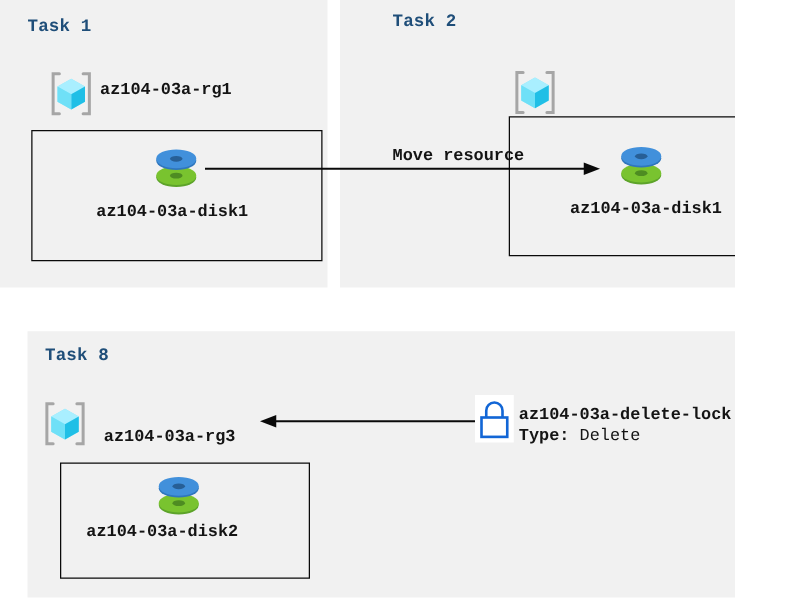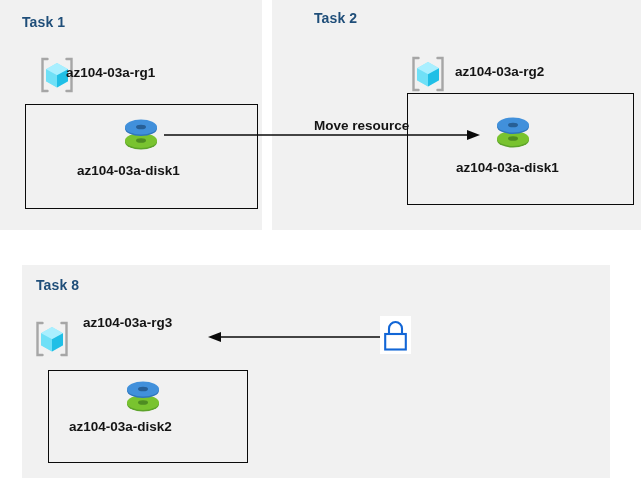--- a/index.html
+++ b/index.html
@@ -2,24 +2,24 @@
 <html><head>
 <meta charset="utf-8">
 <style>
   html, body {
     margin: 0;
     padding: 0;
     background: #ffffff;
   }
   #canvas {
     position: relative;
-    width: 641px;
+    width: 588px;
     height: 487px;
     background: #ffffff;
-    font-family: Liberation Sans, sans-serif;
+    font-family: Liberation Mono, monospace;
     overflow: hidden;
   }
 
   
   .panel {
     position: absolute;
     background: #f1f1f1;
   }
   #panel-task1 { left: 0px;   top: 0px;   width: 262px; height: 230px; }
   #panel-task2 { left: 272px; top: 0px;   width: 369px; height: 230px; }
@@ -84,23 +84,23 @@
   #lock-icon svg { display: block; width: 31px; height: 38px; }
 
   
   .res-label {
     position: absolute;
     font-weight: bold;
     font-size: 13.5px;
     color: #141414;
     white-space: nowrap;
   }
-  #label-rg1   { left: 66px;  top: 65px; text-align: right; }
+  #label-rg1   { left: 80px;  top: 65px; text-align: right; }
   #label-rg2   { left: 455px; top: 64px; }
-  #label-rg3   { left: 83px;  top: 315px; }
+  #label-rg3   { left: 83px;  top: 343px; }
   #label-disk1 { left: 77px;  top: 163px; }
   #label-disk2 { left: 456px; top: 160px; }
   #label-disk3 { left: 69px;  top: 419px; }
 
   #label-lock {
     position: absolute;
     left: 415px;
     top: 324px;
     white-space: nowrap;
   }
@@ -183,21 +183,20 @@
     <svg viewBox="0 0 38 38" xmlns="http://www.w3.org/2000/svg">
       <path d="M9.5 3 L4.5 3 L4.5 35 L9.5 35" fill="none" stroke="#a6a6a6" stroke-width="2.4" stroke-linecap="round"></path>
       <path d="M28.5 3 L33.5 3 L33.5 35 L28.5 35" fill="none" stroke="#a6a6a6" stroke-width="2.4" stroke-linecap="round"></path>
       <polygon points="19,7 30,13.2 30,25.3 19,31.5 8,25.3 8,13.2" fill="#8fe8fb"></polygon>
       <polygon points="19,7 30,13.2 19,19.3 8,13.2" fill="#a9efff"></polygon>
       <polygon points="19,19.3 30,13.2 30,25.3 19,31.5" fill="#20bfe6"></polygon>
       <polygon points="19,19.3 8,13.2 8,25.3 19,31.5" fill="#6fe0f7"></polygon>
     </svg>
   </div>
 
-  <div class="res-label" id="label-rg2">az104-03a-rg2</div>
 
   <div class="inner-box" id="box-task2"></div>
 
   <div class="disk-icon" id="disk-icon-2">
     <svg viewBox="0 0 46 44" xmlns="http://www.w3.org/2000/svg">
       <ellipse cx="23" cy="30" rx="16" ry="7.5" fill="#5da32a"></ellipse>
       <ellipse cx="23" cy="28.5" rx="16" ry="7.5" fill="#79c32f"></ellipse>
       <ellipse cx="23" cy="28.5" rx="5" ry="2.3" fill="#4e8c22"></ellipse>
       <ellipse cx="23" cy="16.5" rx="16" ry="7.5" fill="#2f76bd"></ellipse>
       <ellipse cx="23" cy="15" rx="16" ry="7.5" fill="#4190db"></ellipse>
@@ -236,20 +235,24 @@
     <polygon points="0,7 13,2 13,12" fill="#0a0a0a"></polygon>
   </svg>
 
   <div id="lock-icon">
     <svg viewBox="0 0 31 38" xmlns="http://www.w3.org/2000/svg">
       <path d="M9 18 L9 12.5 A6.5 6.5 0 0 1 22 12.5 L22 18" fill="none" stroke="#1266d6" stroke-width="2.1"></path>
       <rect x="5.2" y="18" width="20.6" height="15.5" fill="#ffffff" stroke="#1266d6" stroke-width="2.1"></rect>
     </svg>
   </div>
 
+  <div id="label-lock">
+    <span class="lock-name">az104-03a-delete-lock</span>
+    <span class="lock-type"><b>Type:</b> <span>Delete</span></span>
+  </div>
 
   <div class="inner-box" id="box-task3"></div>
 
   <div class="disk-icon" id="disk-icon-3">
     <svg viewBox="0 0 46 44" xmlns="http://www.w3.org/2000/svg">
       <ellipse cx="23" cy="30" rx="16" ry="7.5" fill="#5da32a"></ellipse>
       <ellipse cx="23" cy="28.5" rx="16" ry="7.5" fill="#79c32f"></ellipse>
       <ellipse cx="23" cy="28.5" rx="5" ry="2.3" fill="#4e8c22"></ellipse>
       <ellipse cx="23" cy="16.5" rx="16" ry="7.5" fill="#2f76bd"></ellipse>
       <ellipse cx="23" cy="15" rx="16" ry="7.5" fill="#4190db"></ellipse>

